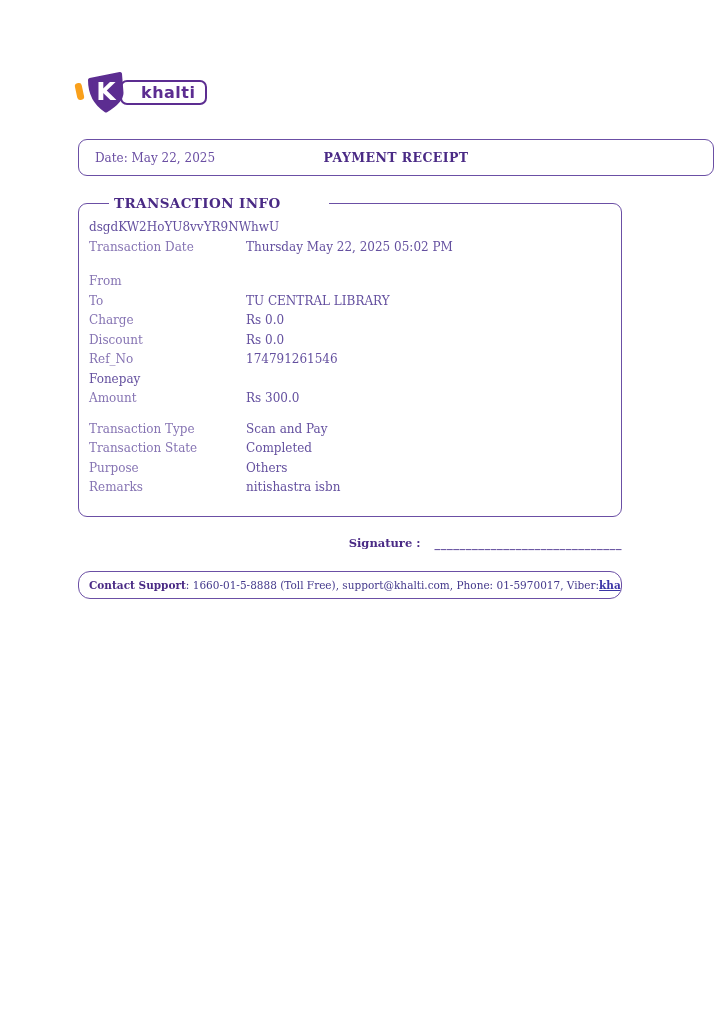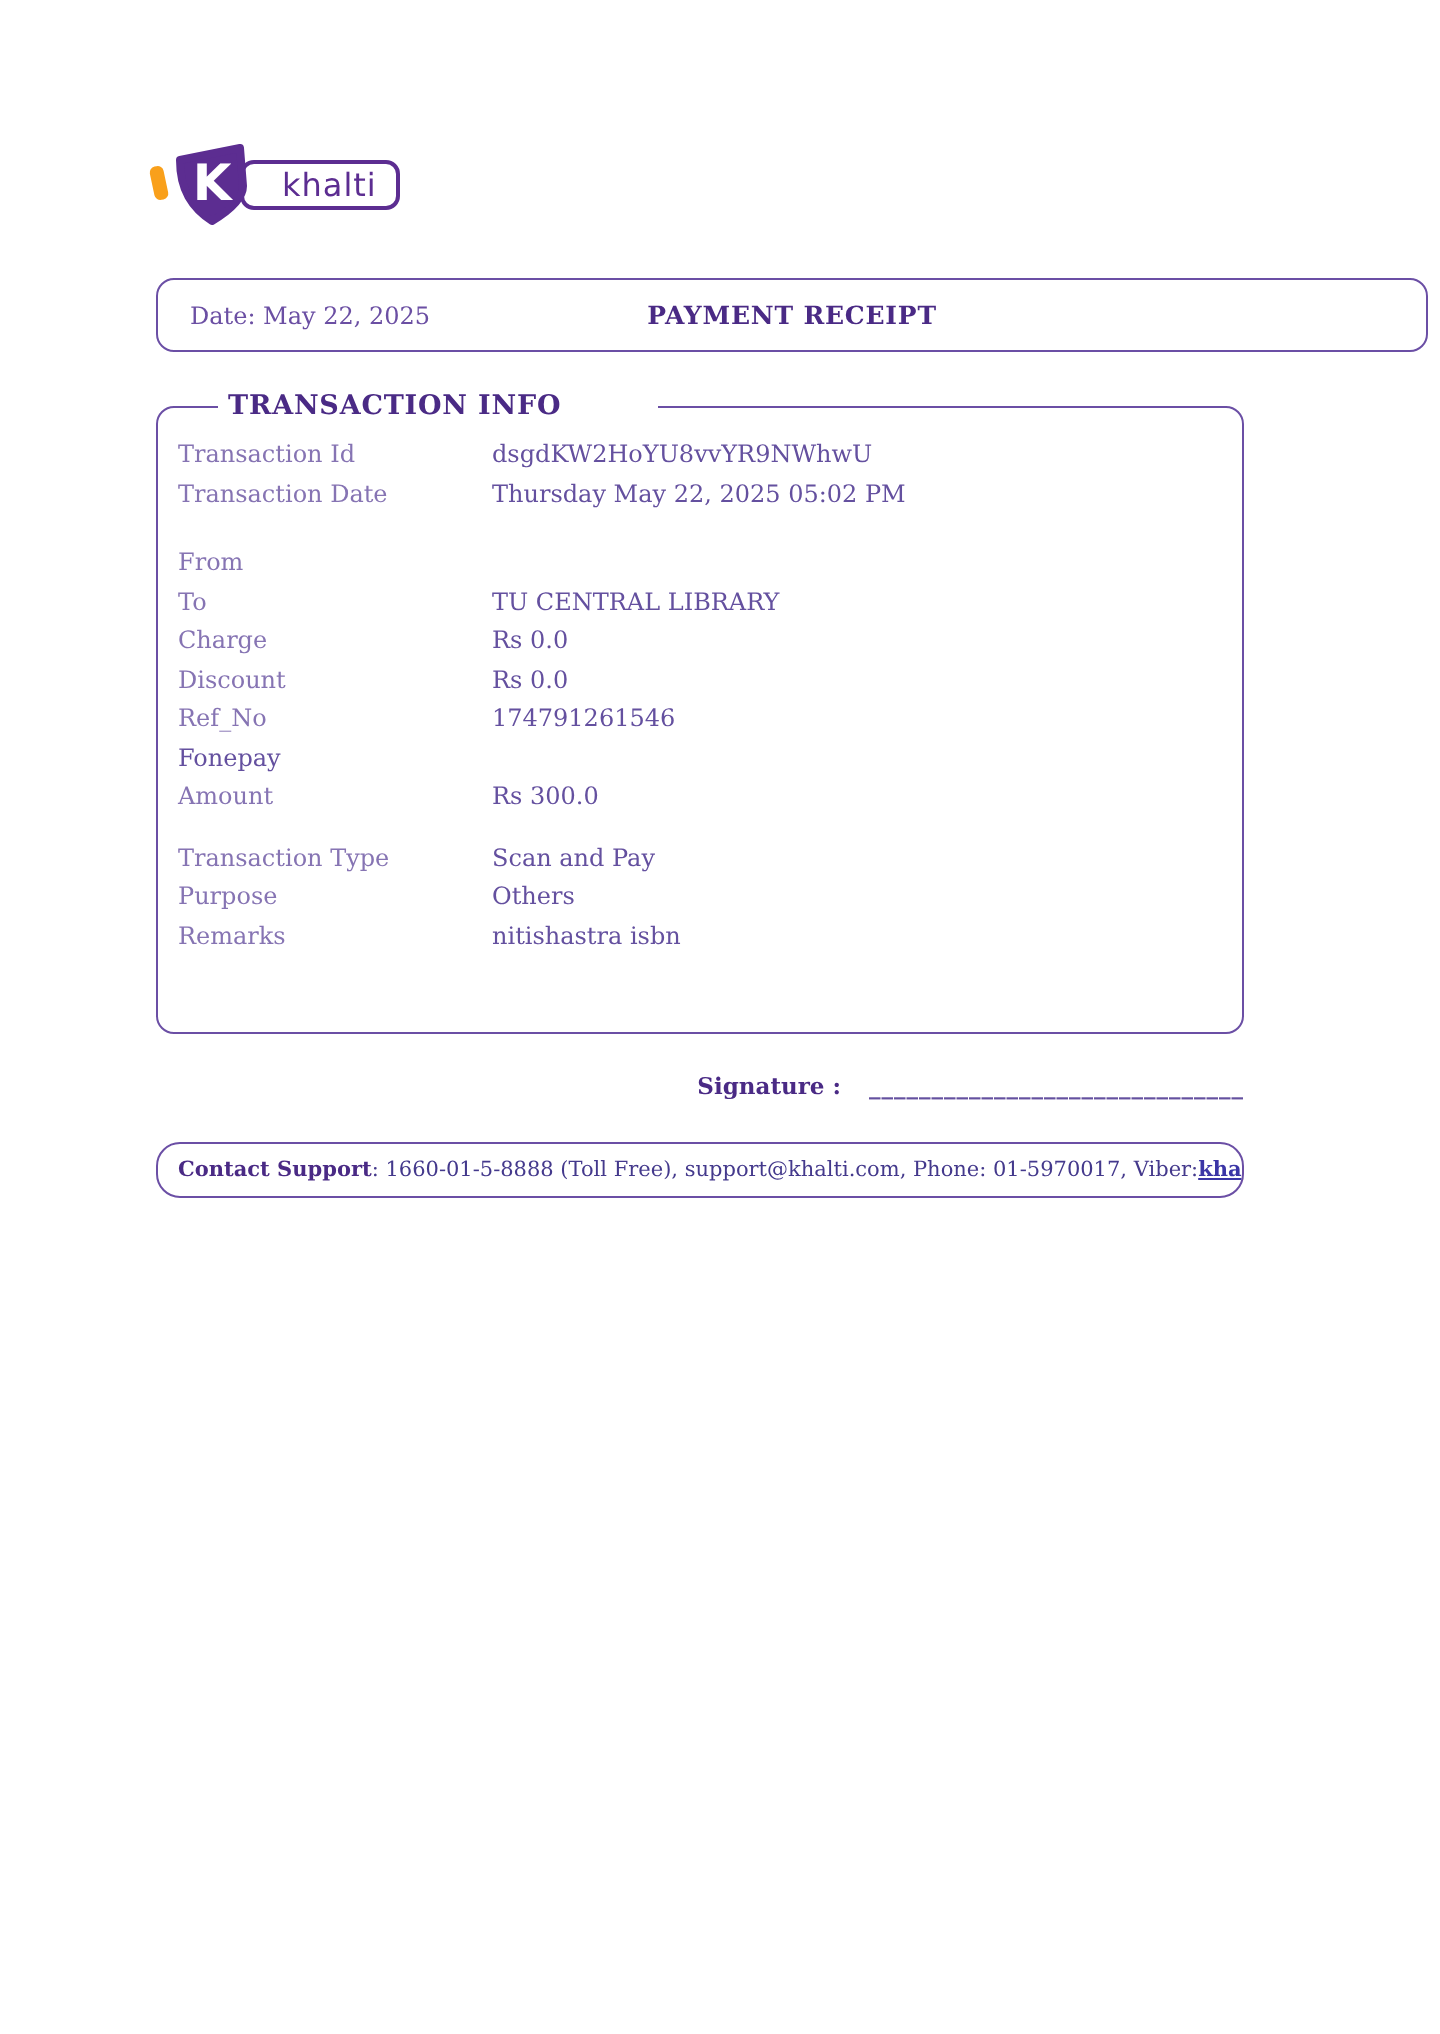--- a/index.html
+++ b/index.html
@@ -19,21 +19,21 @@
     background:var(--orange); border-radius:3px; transform:rotate(-12deg);
   }
   .wordmark-box {
     position:absolute; left:44px; top:10px; height:25px;
     border:2px solid var(--purple); border-radius:7px;
     padding:0 10px 0 19px; display:flex; align-items:center;
     background:#fff; z-index:1;
   }
   .wordmark {
     font-family:"DejaVu Sans","Liberation Sans",sans-serif;
-    font-size:16px; font-weight:400; color:var(--purple); letter-spacing:0.5px;
+    font-size:16px; font-weight:700; color:var(--purple); letter-spacing:0.5px;
   }
   .shield { position:absolute; left:7px; top:0; z-index:2; }
 
   
   .header-box {
     position:absolute; left:78px; top:139px; width:636px; height:37px;
     border:1px solid var(--border); border-radius:9px;
   }
   .header-date {
     position:absolute; left:16px; top:0; height:100%;
@@ -105,21 +105,20 @@
   <div class="header-box">
     <span class="header-date">Date: May 22, 2025</span>
     <span class="header-title">PAYMENT RECEIPT</span>
   </div>
 
   <div class="txn-box">
     <span class="txn-legend">TRANSACTION INFO</span>
     <div class="txn-rows">
         <div class="row-group">
           <div class="txn-row">
-            <span class="lbl">Transaction Id</span>
             <span class="val">dsgdKW2HoYU8vvYR9NWhwU</span>
           </div>
           <div class="txn-row">
             <span class="lbl">Transaction Date</span>
             <span class="val">Thursday May 22, 2025 05:02 PM</span>
           </div>
         </div>
         <div class="row-group">
           <div class="txn-row">
             <span class="lbl">From</span>
@@ -147,20 +146,24 @@
             <span class="lbl">Amount</span>
             <span class="val">Rs 300.0</span>
           </div>
         </div>
         <div class="row-group">
           <div class="txn-row">
             <span class="lbl">Transaction Type</span>
             <span class="val">Scan and Pay</span>
           </div>
           <div class="txn-row">
+            <span class="lbl">Transaction State</span>
+            <span class="val">Completed</span>
+          </div>
+          <div class="txn-row">
             <span class="lbl">Purpose</span>
             <span class="val">Others</span>
           </div>
           <div class="txn-row">
             <span class="lbl">Remarks</span>
             <span class="val">nitishastra isbn</span>
           </div>
         </div>
       </div>
   </div>

